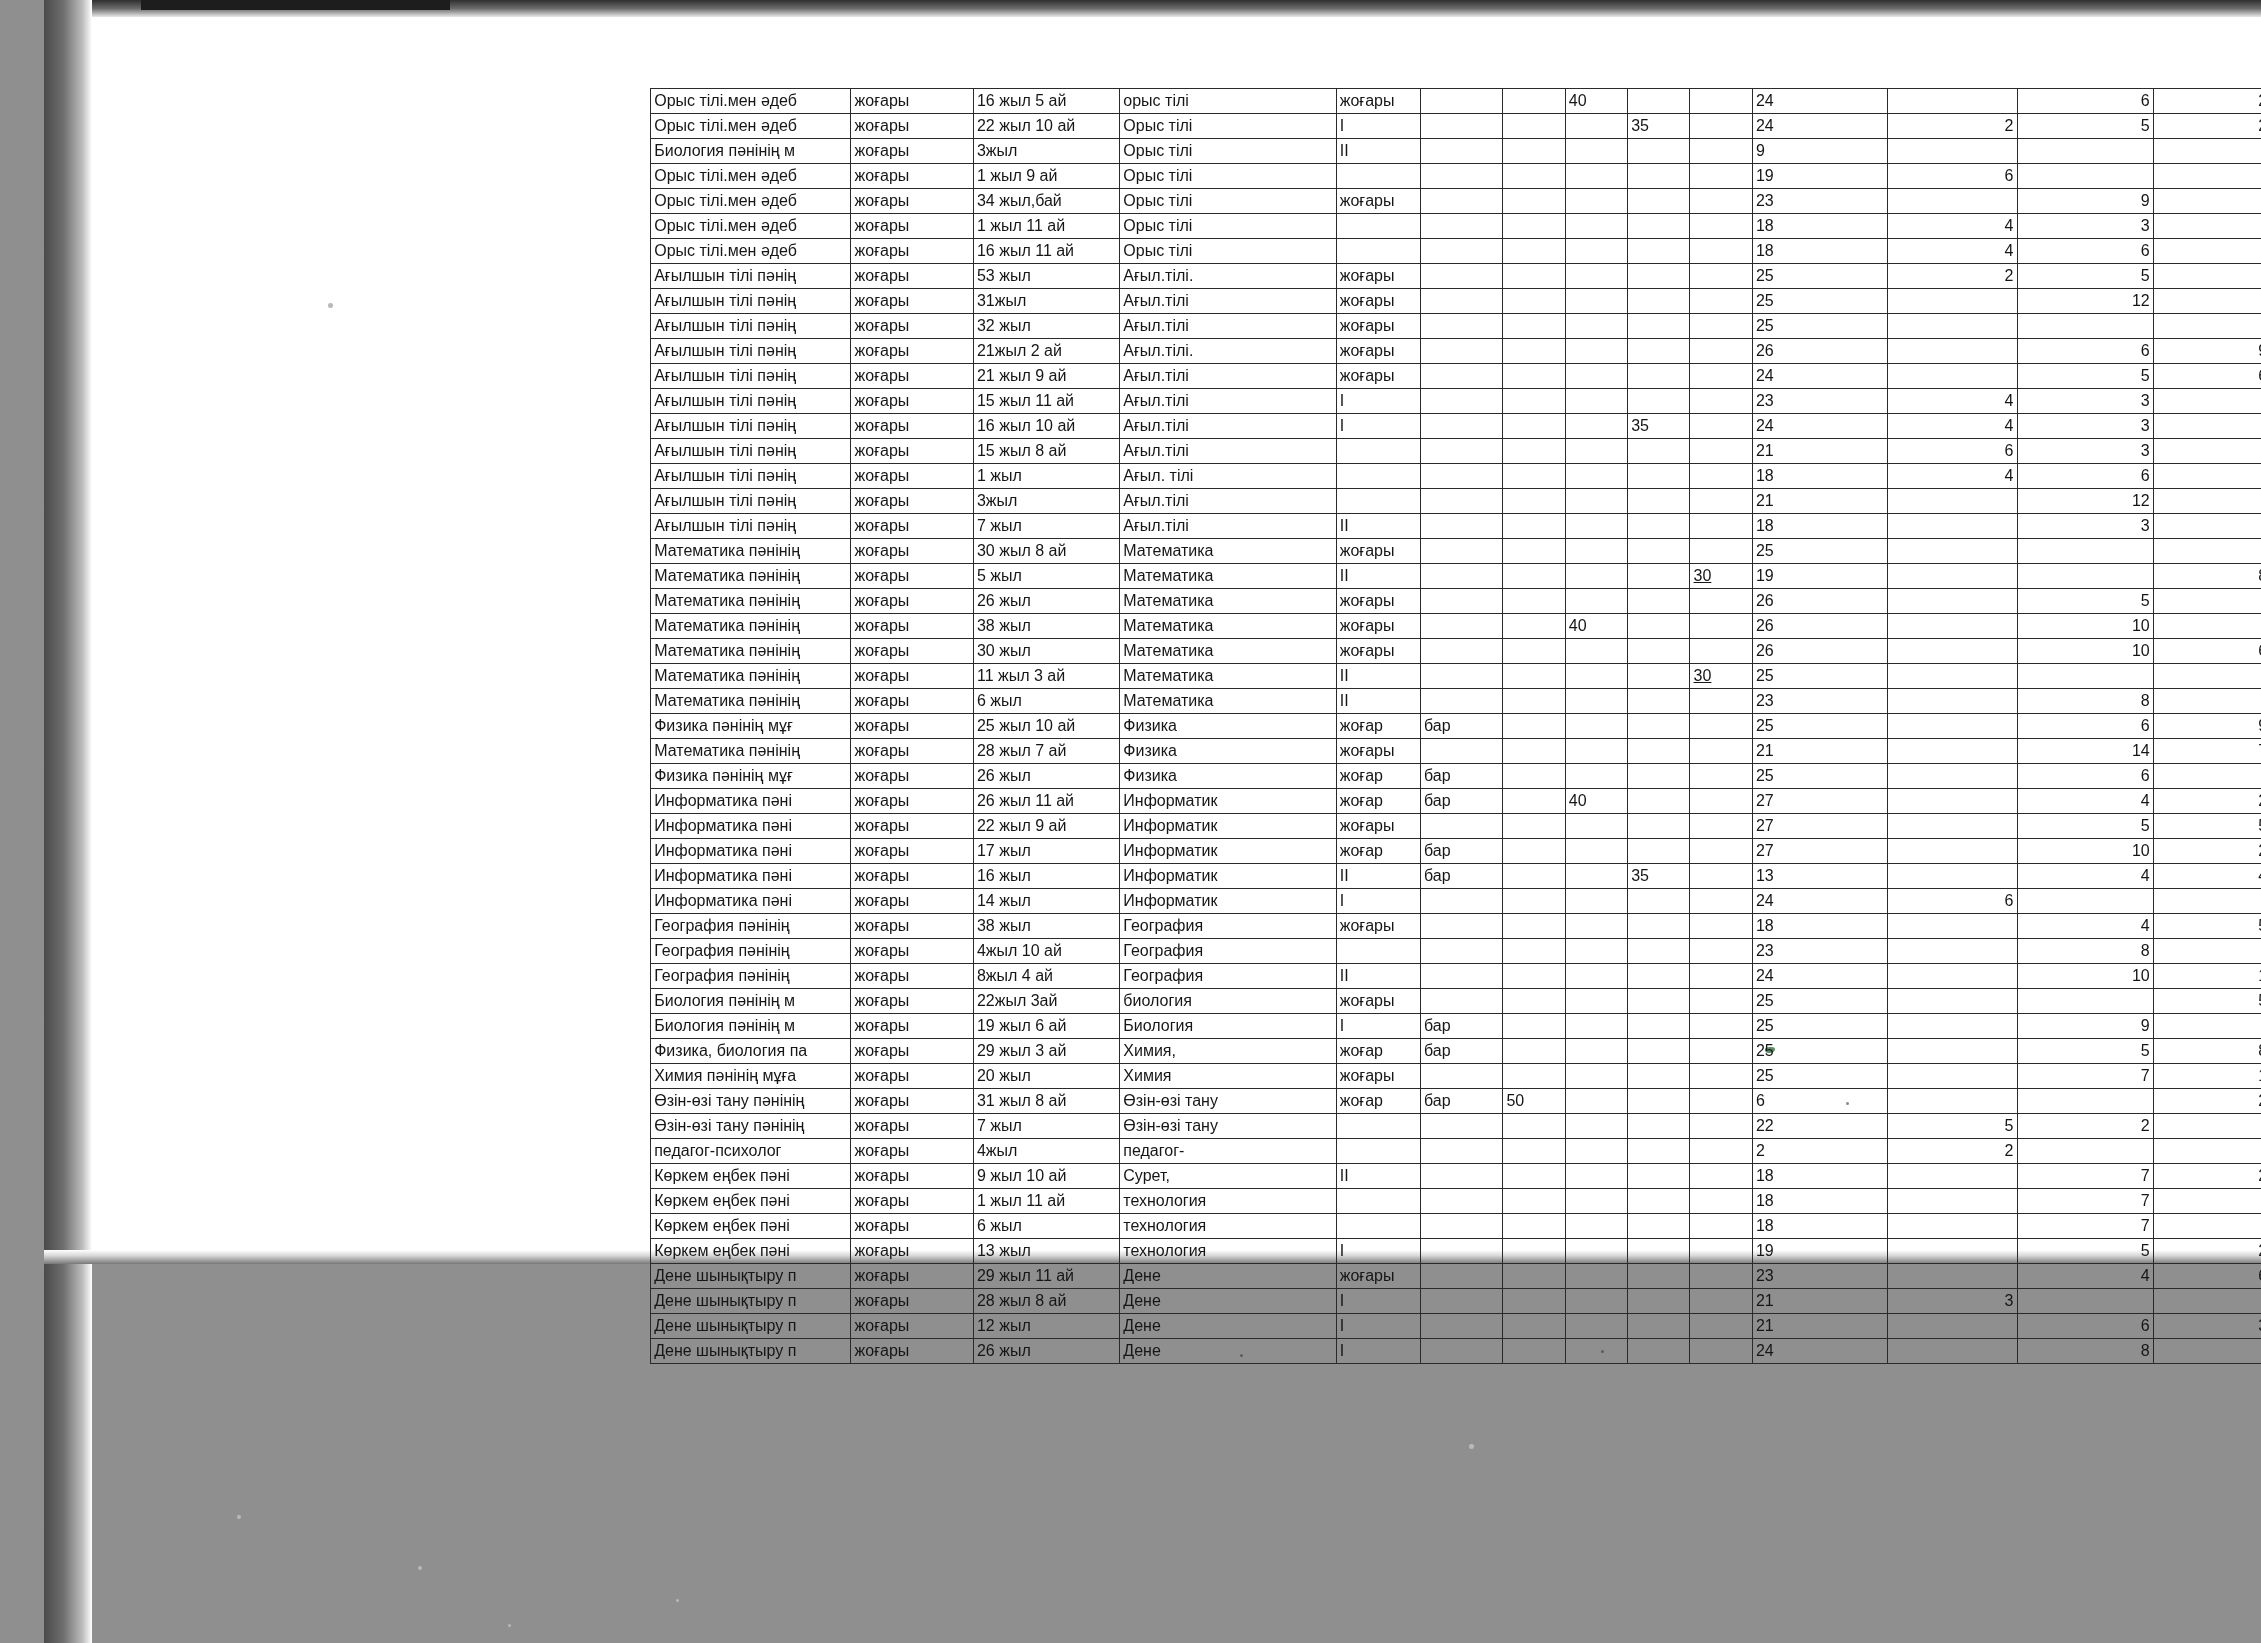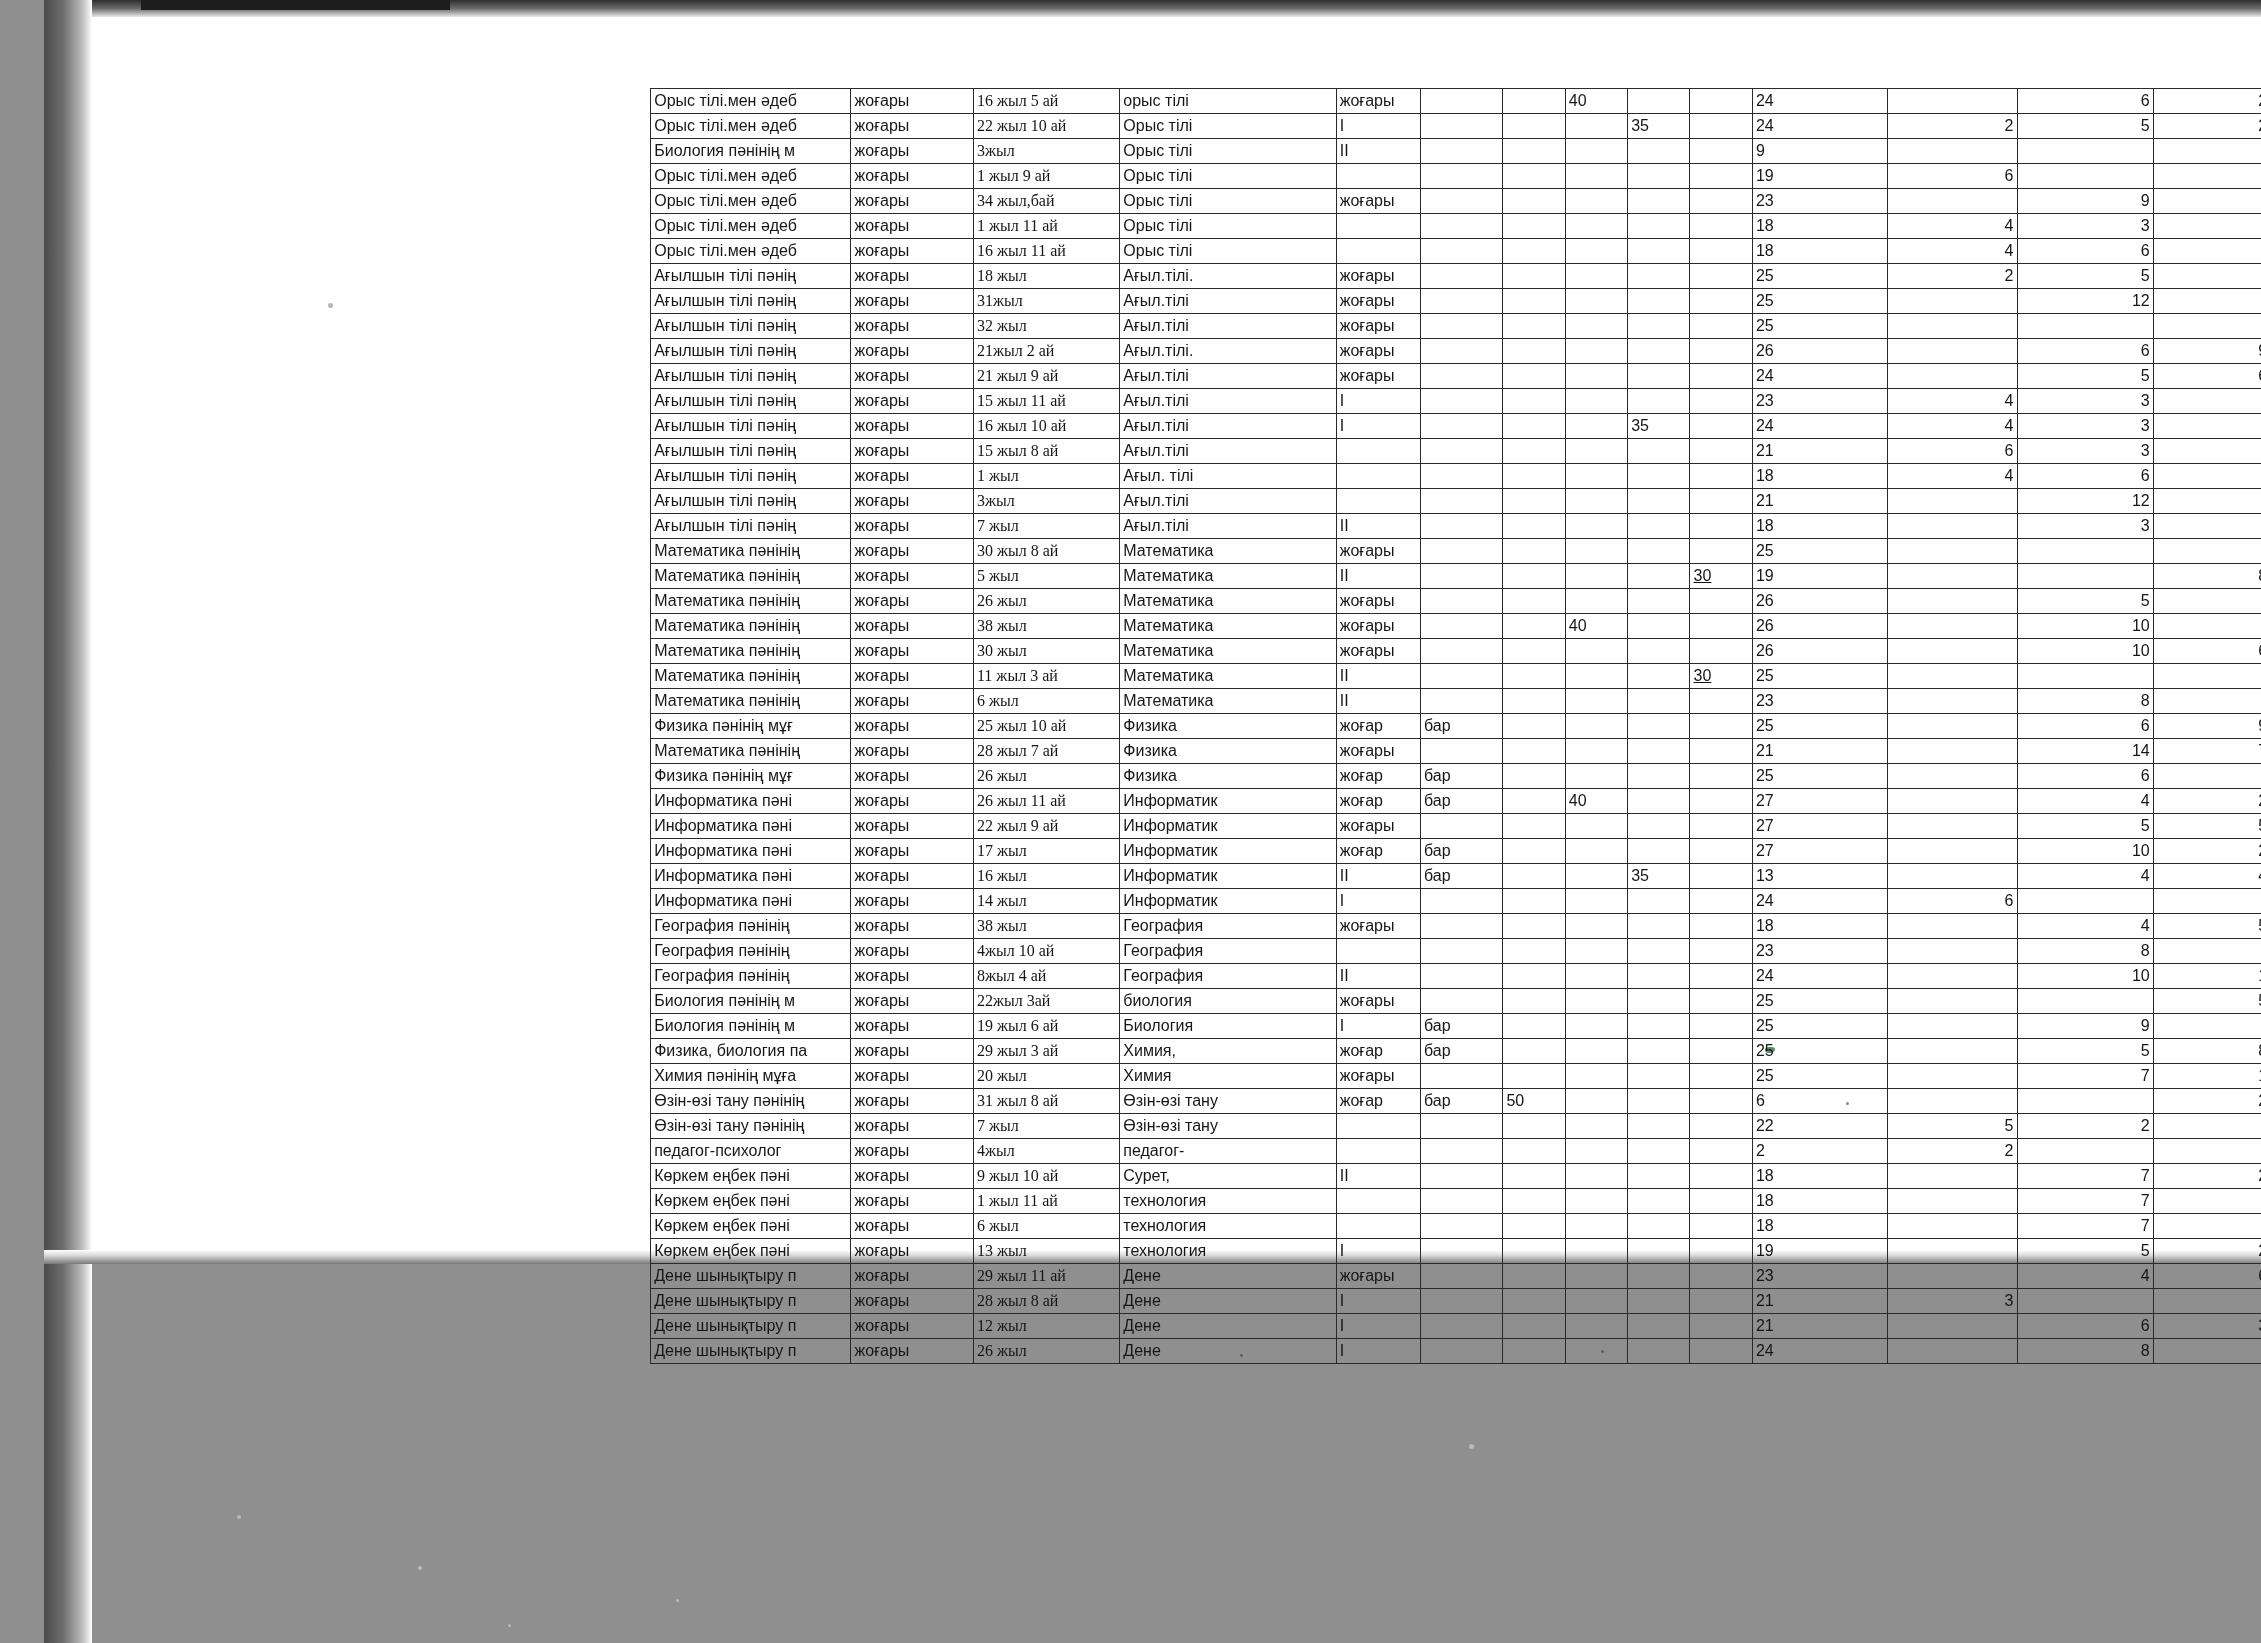--- a/index.html
+++ b/index.html
@@ -73,21 +73,21 @@
     padding: 0 3.2px;
     font-size: 16px;
     line-height: 22.6px;
     color: #161616;
     white-space: nowrap;
     overflow: hidden;
     vertical-align: middle;
   }
   td.c0 { width: 193px; }
   td.c1 { width: 115px; }
-  td.c2 { width: 139px; font-family: Liberation Serif, serif; }
+  td.c2 { width: 139px; }
   td.c3 { width: 209px; }
   td.c4 { width: 77px; }
   td.c5 { width: 75px; }
   td.c6 { width: 55px; }
   td.c7 { width: 55px; }
   td.c8 { width: 55px; }
   td.c9 { width: 55px; text-decoration: underline; }
   td.c10 { width: 128px; text-align: left; }
   td.c11 { width: 122px; text-align: right; }
   td.c12 { width: 129px; text-align: right; }
@@ -244,21 +244,21 @@
             <td class="c8"></td>
             <td class="c9"></td>
             <td class="c10">18</td>
             <td class="c11">4</td>
             <td class="c12">6</td>
             <td class="c13"></td>
           </tr>
           <tr>
             <td class="c0">Ағылшын тілі пәнің</td>
             <td class="c1">жоғары</td>
-            <td class="c2">18 жыл</td>
+            <td class="c2">53 жыл</td>
             <td class="c3">Ағыл.тілі.</td>
             <td class="c4">жоғары</td>
             <td class="c5"></td>
             <td class="c6"></td>
             <td class="c7"></td>
             <td class="c8"></td>
             <td class="c9"></td>
             <td class="c10">25</td>
             <td class="c11">2</td>
             <td class="c12">5</td>

